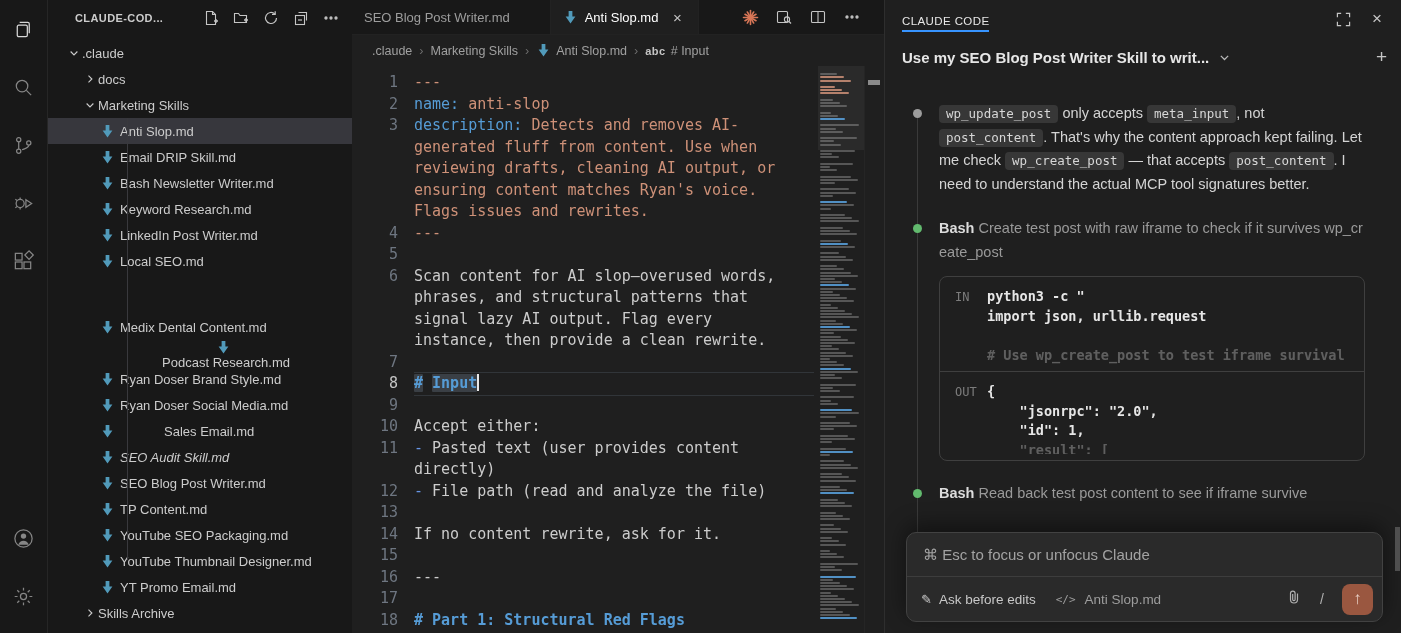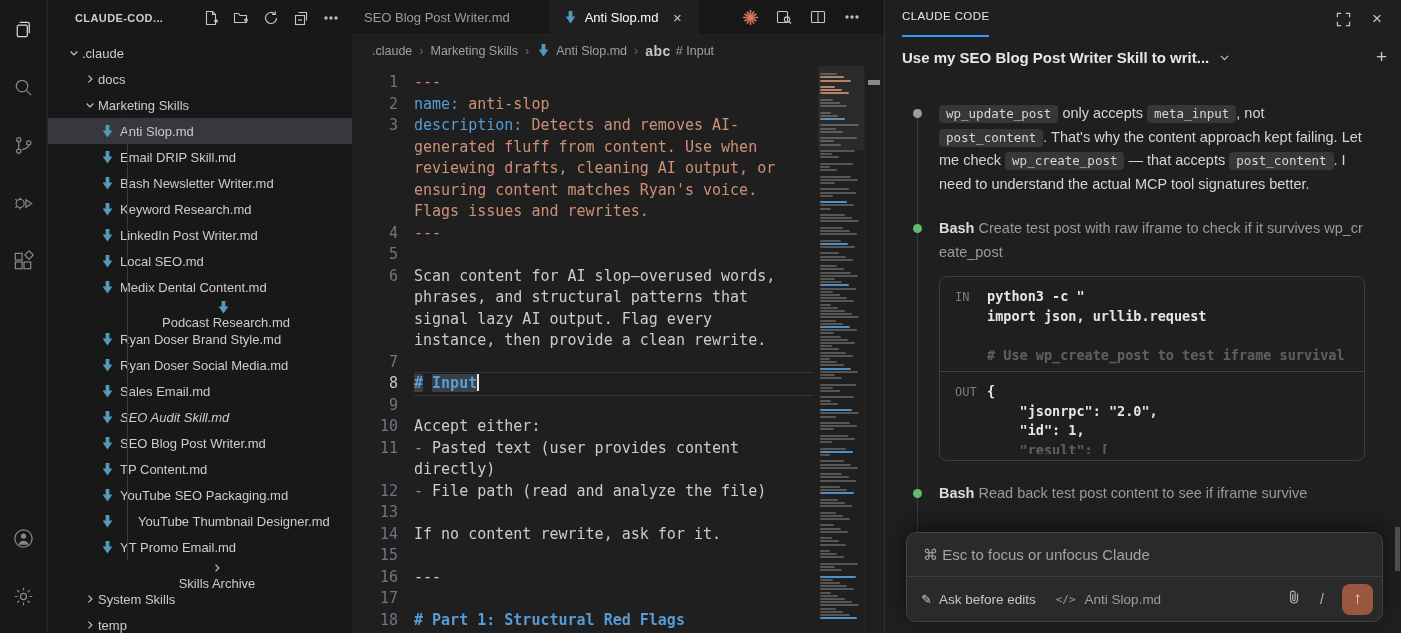--- a/index.html
+++ b/index.html
@@ -44,21 +44,21 @@
   .tab-close { margin-left:10px; color:#c5c5c5; font-size:15px; width:18px; height:18px; display:flex;
     align-items:center; justify-content:center; border-radius:4px; cursor:pointer; }
   .editor-actions { margin-left:auto; display:flex; align-items:center; gap:10px; padding-right:20px; }
   .editor-actions .icon-btn { width:24px; height:24px; display:flex; align-items:center; justify-content:center; cursor:pointer; }
 
   .breadcrumbs { height:31px; display:flex; align-items:center; padding-left:20px; font-size:12.5px; color:#a0a0a0;
     background:#1f1f1f; }
   .crumb { display:flex; align-items:center; cursor:pointer; }
   .crumb-sep { margin:0 7px; color:#6e6e6e; }
   .crumb .md-ico { margin-right:5px; }
-  .abc { font-size:14px; font-weight:bold; color:#c5c5c5; margin-right:5px; letter-spacing:.5px; }
+  .abc { font-size:11px; font-weight:bold; color:#c5c5c5; margin-right:5px; letter-spacing:.5px; }
 
   .editor-body { position:relative; height:567px; overflow:hidden;
     font-family:"DejaVu Sans Mono", monospace; font-size:15px; line-height:21.5px; }
   .code-scroll { position:absolute; left:0; top:6px; right:70px; }
   .erow { display:flex; }
   .erow .ln { width:62px; flex:none; text-align:right; padding-right:16px; color:#6e7681; user-select:none; }
   .erow .lc { width:378px; white-space:pre-wrap; word-break:break-word; color:#cccccc; }
   .erow.current .ln { color:#c6c6c6; }
   .erow.current .lc { flex:1; width:auto; border-top:1px solid #313539; border-bottom:1px solid #313539;
     margin:-1px 0; }
@@ -73,21 +73,21 @@
   .minimap { position:absolute; top:0; right:20px; width:46px; height:567px; }
   .mm-slider { position:absolute; top:0; left:0; right:0; height:84px; background:rgba(255,255,255,.05); }
   .mm-line { position:absolute; left:2px; height:2px; border-radius:1px; }
   .ruler { position:absolute; top:0; right:0; width:20px; height:567px; border-left:1px solid #252525; }
   .ruler-marker { position:absolute; top:14px; left:3px; width:12px; height:5px; background:#8a8a8a; }
 
   
   .panel { position:absolute; left:884px; top:0; width:517px; height:633px; background:#1f1f1f;
     border-left:1px solid #2e2e2e; overflow:hidden; }
   .panel-head { height:38px; display:flex; align-items:center; padding:0 12px 0 17px; }
-  .panel-tab { position:relative; font-size:11.5px; letter-spacing:.4px; color:#e7e7e7; padding-bottom:15px; top:4px; cursor:pointer; }
+  .panel-tab { position:relative; font-size:11.5px; letter-spacing:.4px; color:#e7e7e7; padding-bottom:5px; top:4px; cursor:pointer; }
   .panel-tab::after { content:""; position:absolute; left:0; right:0; bottom:0; height:1.5px; background:#3794ff; }
   .panel-head-actions { margin-left:auto; display:flex; gap:10px; align-items:center; }
   .panel-head-actions .icon-btn { width:24px; height:24px; display:flex; align-items:center; justify-content:center; cursor:pointer; color:#c5c5c5; }
   .x-glyph { font-size:17px; color:#c5c5c5; }
 
   .session { position:absolute; top:46px; left:17px; right:14px; display:flex; align-items:center; }
   .session-title { font-size:15px; font-weight:bold; color:#e6e6e6; white-space:nowrap; overflow:hidden; cursor:pointer; }
   .session .chev { margin-left:9px; display:flex; cursor:pointer; }
   .session .plus { margin-left:auto; font-size:19px; color:#c5c5c5; cursor:pointer; font-weight:300; }
 
@@ -291,21 +291,21 @@
           <span>LinkedIn Post Writer.md</span>
         </div>
         <div class="trow" style="padding-left: 52px;">
           <span class="md-ico">
             <svg width="15" height="15" viewBox="0 0 16 16">
               <path d="M6 1h4v6h3.2L8 14.5 2.8 7H6z" fill="#519aba"></path>
             </svg>
           </span>
           <span>Local SEO.md</span>
         </div>
-        <div class="trow" style="padding-left: 52px;">
+        <div class="trow" style="padding-left: 52px; margin-top: 40px;">
           <span class="md-ico">
             <svg width="15" height="15" viewBox="0 0 16 16">
               <path d="M6 1h4v6h3.2L8 14.5 2.8 7H6z" fill="#519aba"></path>
             </svg>
           </span>
           <span>Medix Dental Content.md</span>
         </div>
         <div class="trow" style="padding-left: 52px; flex-direction: column;">
           <span class="md-ico">
             <svg width="15" height="15" viewBox="0 0 16 16">
@@ -323,21 +323,21 @@
           <span>Ryan Doser Brand Style.md</span>
         </div>
         <div class="trow" style="padding-left: 52px;">
           <span class="md-ico">
             <svg width="15" height="15" viewBox="0 0 16 16">
               <path d="M6 1h4v6h3.2L8 14.5 2.8 7H6z" fill="#519aba"></path>
             </svg>
           </span>
           <span>Ryan Doser Social Media.md</span>
         </div>
-        <div class="trow" style="padding-left: 52px;">
+        <div class="trow" style="padding-left: 52px; gap: 44px;">
           <span class="md-ico">
             <svg width="15" height="15" viewBox="0 0 16 16">
               <path d="M6 1h4v6h3.2L8 14.5 2.8 7H6z" fill="#519aba"></path>
             </svg>
           </span>
           <span>Sales Email.md</span>
         </div>
         <div class="trow" style="padding-left: 52px; font-style: italic;">
           <span class="md-ico">
             <svg width="15" height="15" viewBox="0 0 16 16">
@@ -363,37 +363,37 @@
           <span>TP Content.md</span>
         </div>
         <div class="trow" style="padding-left: 52px;">
           <span class="md-ico">
             <svg width="15" height="15" viewBox="0 0 16 16">
               <path d="M6 1h4v6h3.2L8 14.5 2.8 7H6z" fill="#519aba"></path>
             </svg>
           </span>
           <span>YouTube SEO Packaging.md</span>
         </div>
-        <div class="trow" style="padding-left: 52px; gap: 18px;">
+        <div class="trow" style="padding-left: 52px;">
           <span class="md-ico">
             <svg width="15" height="15" viewBox="0 0 16 16">
               <path d="M6 1h4v6h3.2L8 14.5 2.8 7H6z" fill="#519aba"></path>
             </svg>
           </span>
           <span>YouTube Thumbnail Designer.md</span>
         </div>
         <div class="trow" style="padding-left: 52px;">
           <span class="md-ico">
             <svg width="15" height="15" viewBox="0 0 16 16">
               <path d="M6 1h4v6h3.2L8 14.5 2.8 7H6z" fill="#519aba"></path>
             </svg>
           </span>
           <span>YT Promo Email.md</span>
         </div>
-        <div class="trow" style="padding-left: 34px; flex-direction: column;">
+        <div class="trow" style="padding-left: 34px;">
           <span class="twist">
             <svg width="12" height="12" viewBox="0 0 16 16">
               <path d="M6 3.5L10.5 8 6 12.5" stroke="#cccccc" fill="none" stroke-width="1.5"></path>
             </svg>
           </span>
           <span>Skills Archive</span>
         </div>
         <div class="trow" style="padding-left: 34px;">
           <span class="twist">
             <svg width="12" height="12" viewBox="0 0 16 16">

